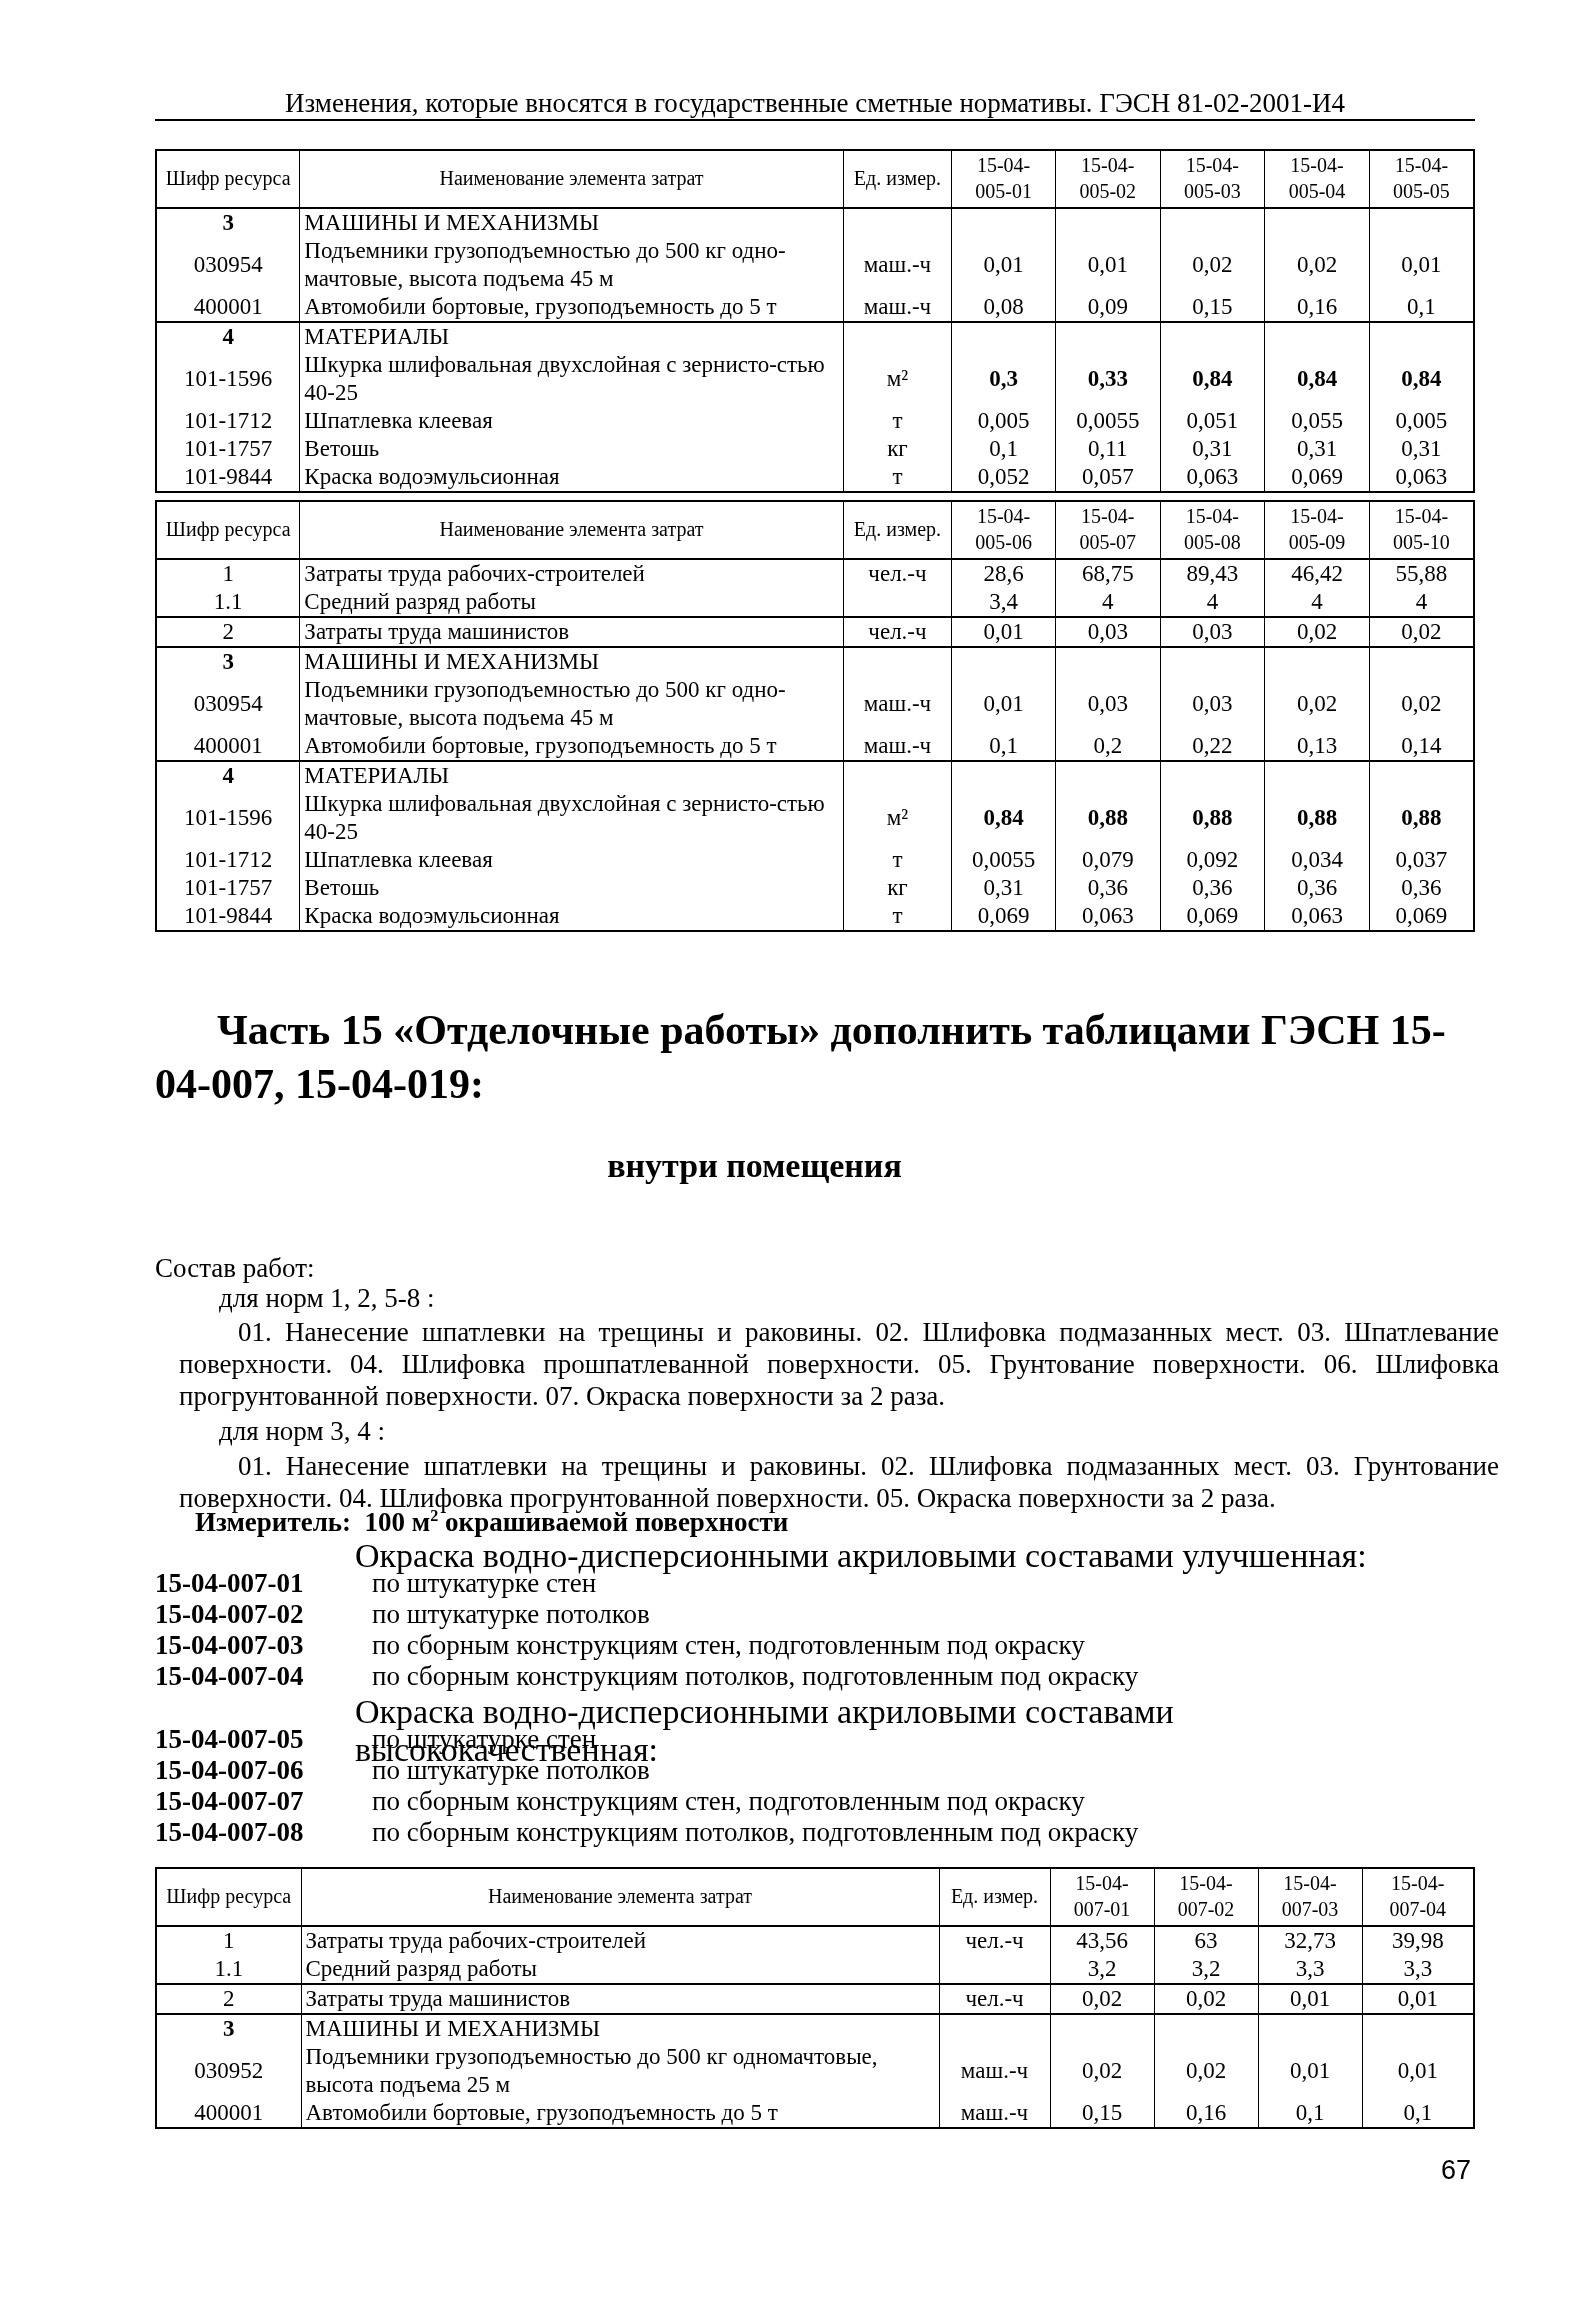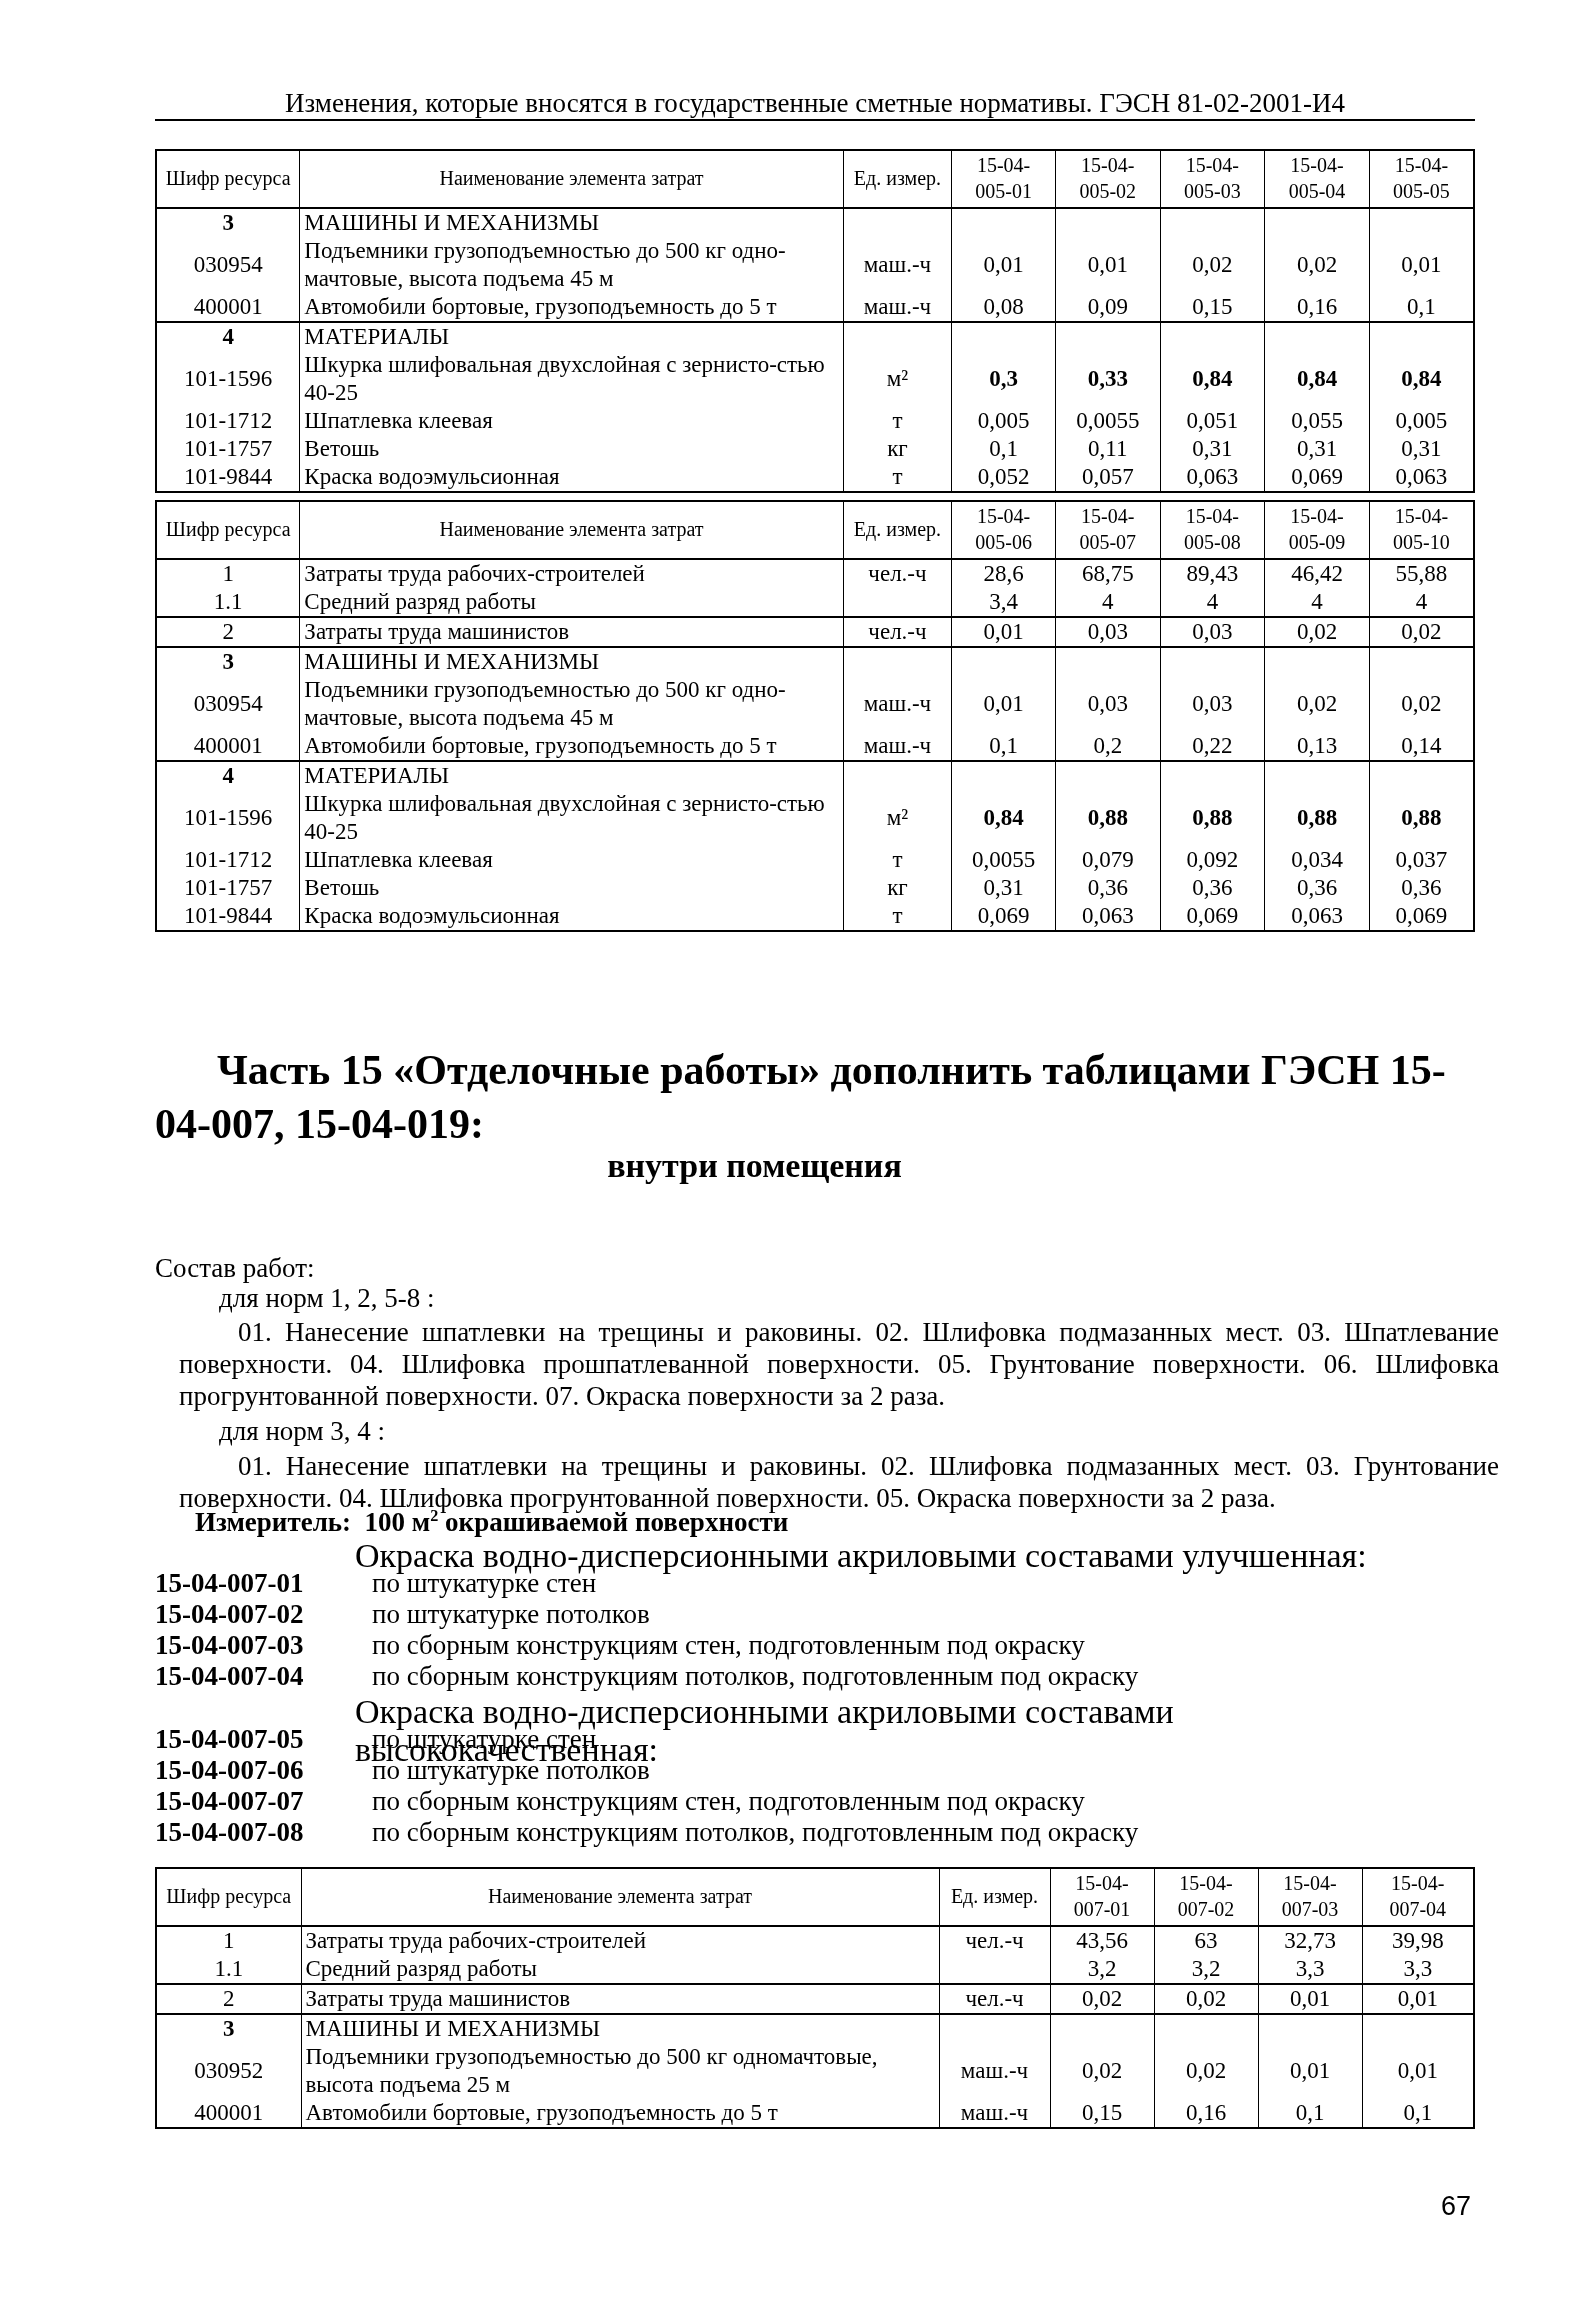--- a/index.html
+++ b/index.html
@@ -19,31 +19,31 @@
   table.norm td.val { text-align: center; }
   table.norm tr.group-end td { border-bottom: 2.7px solid #000; }
   table.norm td.bold, table.norm span.bold { font-weight: bold; }
   .section-title { font-weight: bold; padding-left: 12px; }
   sup { font-size: 60%; line-height: 0; }
 
   #t1 { top: 149px; width: 1320px; }
   #t2 { top: 500px; width: 1320px; }
   #t3 { top: 1867px; width: 1320px; }
 
-  .part-heading { position: absolute; left: 0; top: 1003px; width: 1320px; font-weight: bold; font-size: 42px; line-height: 54px; text-indent: 62px; margin-top: 40px; }
+  .part-heading { position: absolute; left: 0; top: 1003px; width: 1320px; font-weight: bold; font-size: 42px; line-height: 54px; text-indent: 62px; }
   .table-heading { position: absolute; left: 0; top: 1145px; width: 1320px; font-weight: bold; font-size: 34px; line-height: 42px; text-align: center; padding-right: 121px; box-sizing: border-box; }
   .works-label { position: absolute; left: 0; top: 1253px; width: 1320px; text-align: left; font-size: 27px; }
   .body-text { position: absolute; left: 0; width: 1320px; font-size: 27px; line-height: 32px; text-align: justify; margin-left: 24px; }
   .indent { text-indent: 59px; }
   .norm-for { position: absolute; left: 64px; font-size: 27px; }
   .measure { position: absolute; left: 40px; top: 1507px; font-size: 27px; font-weight: bold; }
   .variant-title { position: absolute; left: 200px; font-size: 34px; }
   .norm-row { position: absolute; left: 0; font-size: 27px; width: 1320px; }
   .norm-row .nc { display: inline-block; width: 217px; font-weight: bold; }
-  .page-number { position: absolute; left: 1286px; top: 2155px; font-size: 27px; font-family: "Liberation Sans", sans-serif; margin-top: 36px; }
+  .page-number { position: absolute; left: 1286px; top: 2155px; font-size: 27px; font-family: "Liberation Sans", sans-serif; }
 </style>
 </head>
 <body>
 
 <div class="page">
 
   <div class="running-header">Изменения, которые вносятся в государственные сметные нормативы. ГЭСН 81-02-2001-И4</div>
   <div class="header-rule"></div>
 
   <table class="norm" id="t1">

